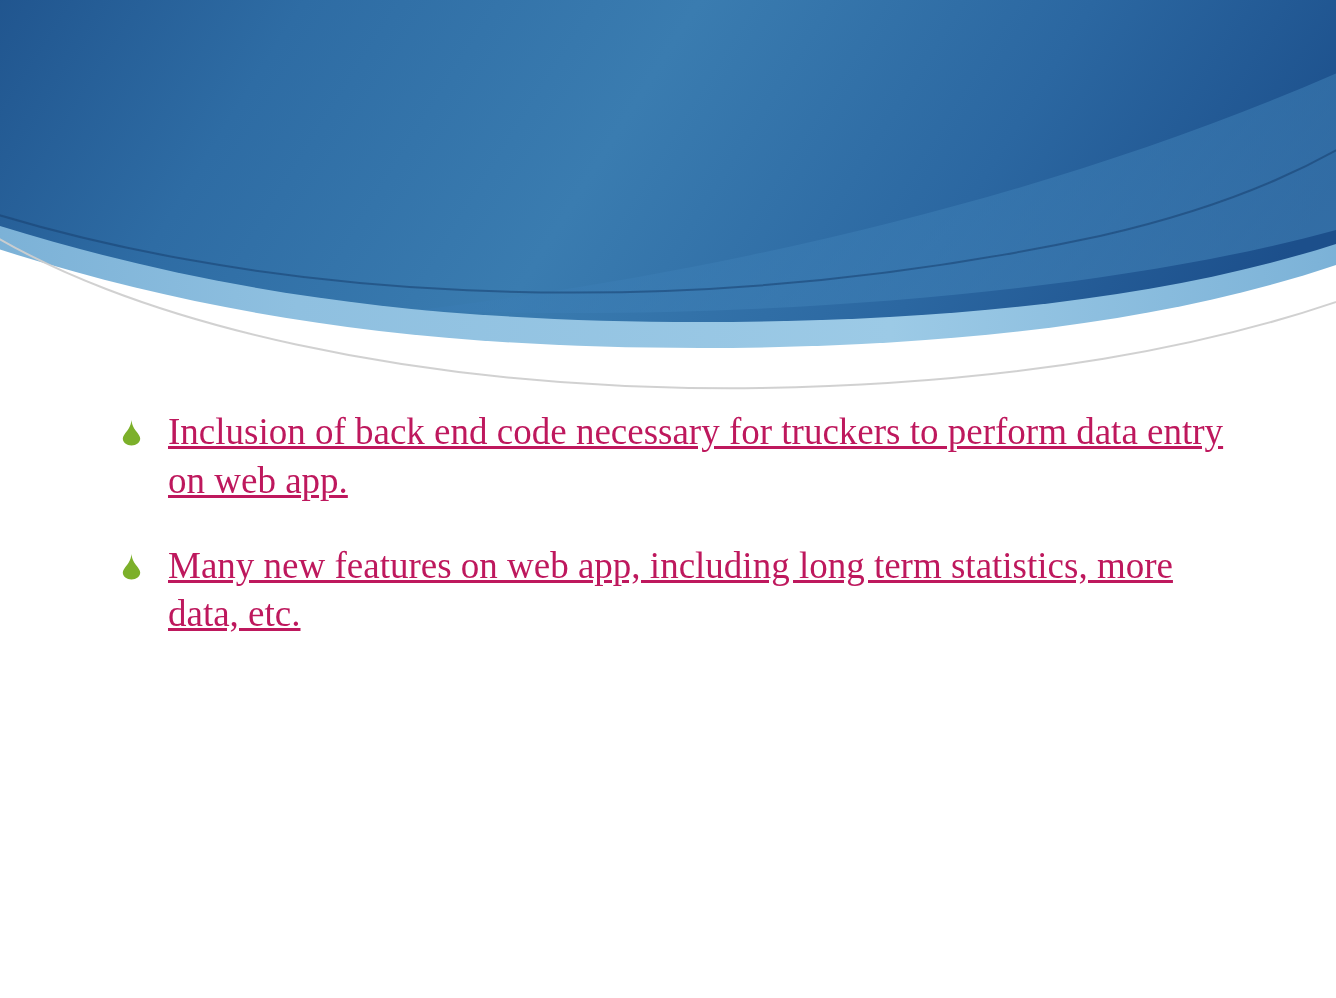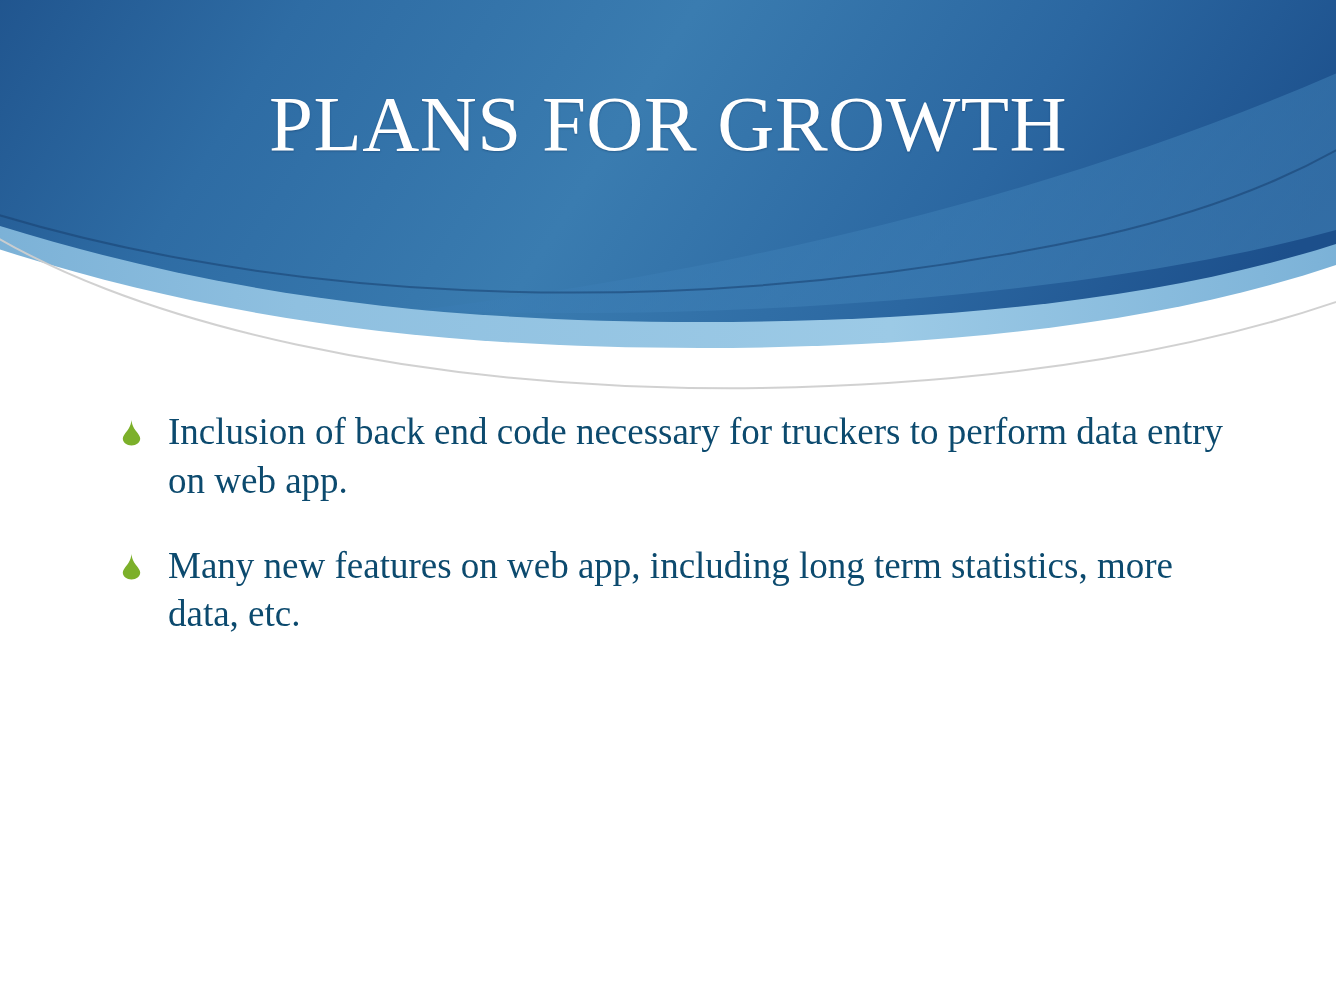--- a/index.html
+++ b/index.html
@@ -57,24 +57,25 @@
     position: absolute;
     left: 118px;
     top: 408px;
     width: 1110px;
   }
   .bullet-item {
     position: relative;
     display: block;
     padding-left: 50px;
     margin-bottom: 36px;
-    color: #0c4a6e;
+    color: #be185d;
     font-family: "Liberation Serif", "DejaVu Serif", serif;
     font-size: 37px;
     line-height: 1.32;
+    text-decoration: underline;
   }
   .bullet-item:last-child {
     margin-bottom: 13px;
   }
   .bullet-marker {
     position: absolute;
     left: 4px;
     top: 11px;
     width: 19px;
     height: 27px;
@@ -148,21 +149,20 @@
                  C 700,322 1080,300 1336,230
                  C 1470,186 1550,140 1596,96 Z" fill="url(#gradMidSweep)" opacity="0.55"></path>
 
         <path d="M -60,196 C 240,300 660,330 1100,236 C 1240,204 1330,160 1400,110" fill="none" stroke="#17406f" stroke-opacity="0.55" stroke-width="2"></path>
 
         <path d="M -40,214 C 120,326 430,392 760,388 C 1010,384 1220,348 1380,286" fill="none" stroke="#cfcfcf" stroke-opacity="0.95" stroke-width="2"></path>
       </g>
     </svg>
   </div>
 
-  <div class="slide-title">PLANS FOR GROWTH</div>
 
   <div class="body-content">
 
     <div class="bullet-item">
       <span class="bullet-marker">
         <svg viewBox="0 0 19 27" xmlns="http://www.w3.org/2000/svg" aria-hidden="true">
           <path d="M9.5 0.5 C9.5 0.5 9.5 6.2 5.4 11.4 C2.4 15.2 0.8 17.4 0.8 19.6
                    C0.8 23.6 4.7 26.5 9.5 26.5 C14.3 26.5 18.2 23.6 18.2 19.6
                    C18.2 17.4 16.6 15.2 13.6 11.4 C9.5 6.2 9.5 0.5 9.5 0.5 Z" fill="#7cb02a"></path>
         </svg>

